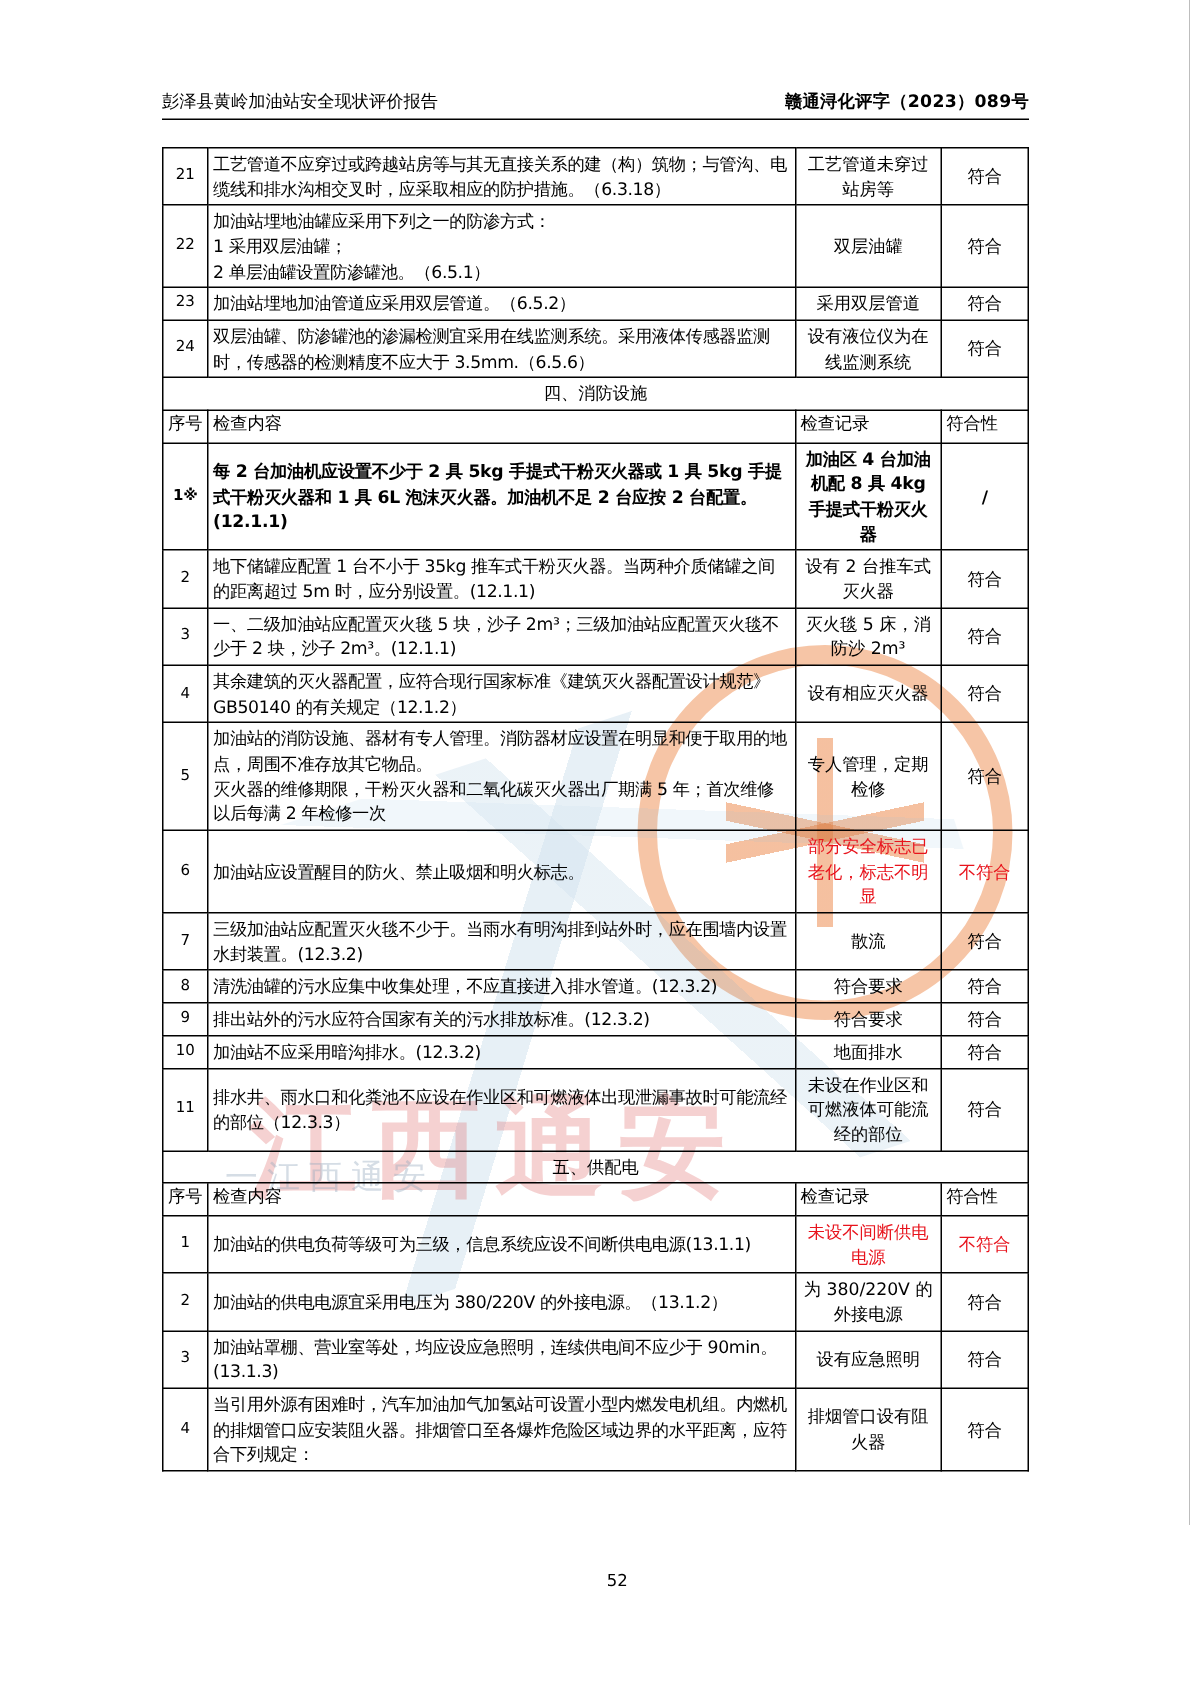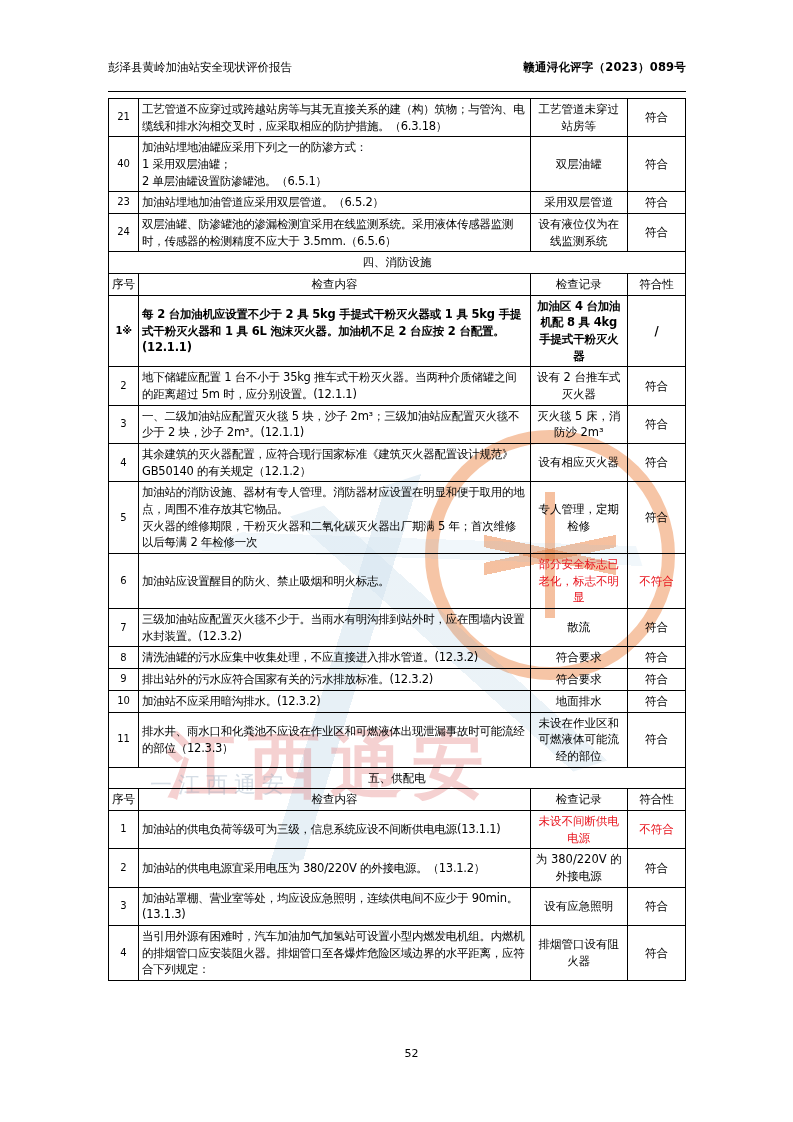--- a/index.html
+++ b/index.html
@@ -87,21 +87,21 @@
   
   .running-header {
     position: absolute;
     left: 108px;
     top: 60px;
     width: 578px;
     display: flex;
     justify-content: space-between;
     align-items: flex-end;
     font-size: 11.5px;
-    padding-bottom: 16px;
+    padding-bottom: 4px;
     border-bottom: 1.4px solid #000;
     z-index: 2;
   }
   .running-header .rh-right { font-weight: bold; letter-spacing: 0.2px; }
 
   
   .tbl-wrap {
     position: absolute;
     left: 108px;
     top: 98px;
@@ -124,21 +124,21 @@
   col.c-no     { width: 30px; }
   col.c-body   { width: 391px; }
   col.c-rec    { width: 97px; }
   col.c-comp   { width: 58px; }
 
   td.no     { text-align: center; font-size: 10px; }
   td.body   { text-align: left; }
   td.rec    { text-align: center; }
   td.comp   { text-align: center; }
   td.section{ text-align: center; padding: 4px 2px; }
-  td.colhdr { text-align: center; }
+  td.colhdr { text-align: left; font-family: Liberation Mono, monospace; }
 
   .bold-row td { font-weight: bold; letter-spacing: -0.2px; }
   .red { color: #e8131c; }
   .body p { margin: 0; }
   .tight { letter-spacing: -0.25px; }
 
   
   .pagenum {
     position: absolute;
     left: 0;
@@ -178,21 +178,21 @@
       <tbody id="tbody">
           <tr>
             <td class="no">21</td>
             <td class="body tight">
               <p>工艺管道不应穿过或跨越站房等与其无直接关系的建（构）筑物；与管沟、电缆线和排水沟相交叉时，应采取相应的防护措施。（6.3.18）</p>
             </td>
             <td class="rec">工艺管道未穿过站房等</td>
             <td class="comp">符合</td>
           </tr>
           <tr>
-            <td class="no">40</td>
+            <td class="no">22</td>
             <td class="body tight">
               <p>加油站埋地油罐应采用下列之一的防渗方式：</p>
               <p>1 采用双层油罐；</p>
               <p> 2 单层油罐设置防渗罐池。（6.5.1）</p>
             </td>
             <td class="rec">双层油罐</td>
             <td class="comp">符合</td>
           </tr>
           <tr>
             <td class="no">23</td>

